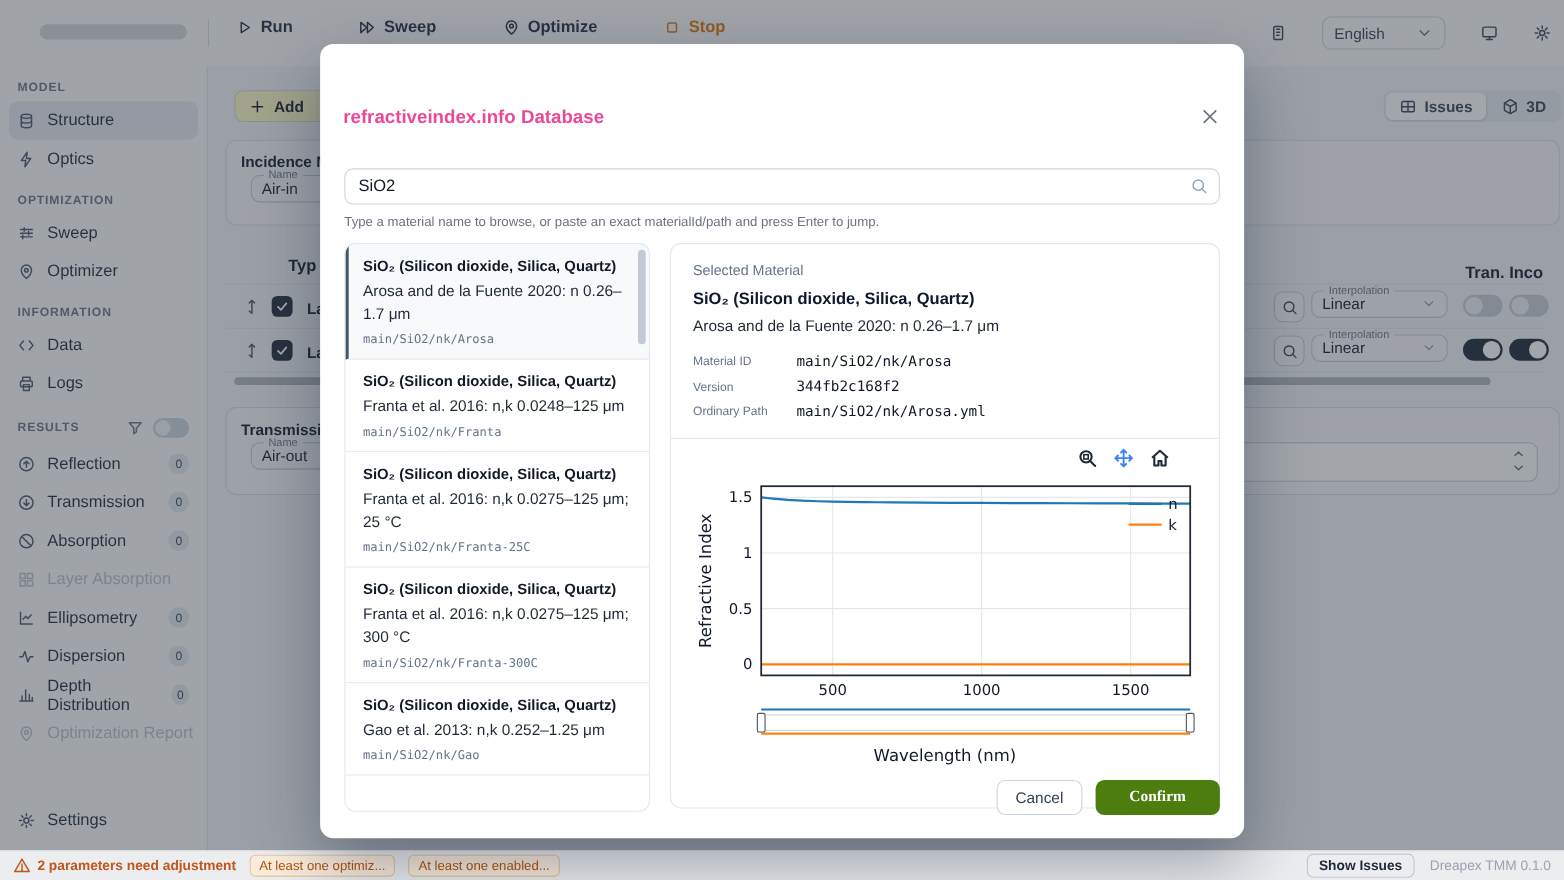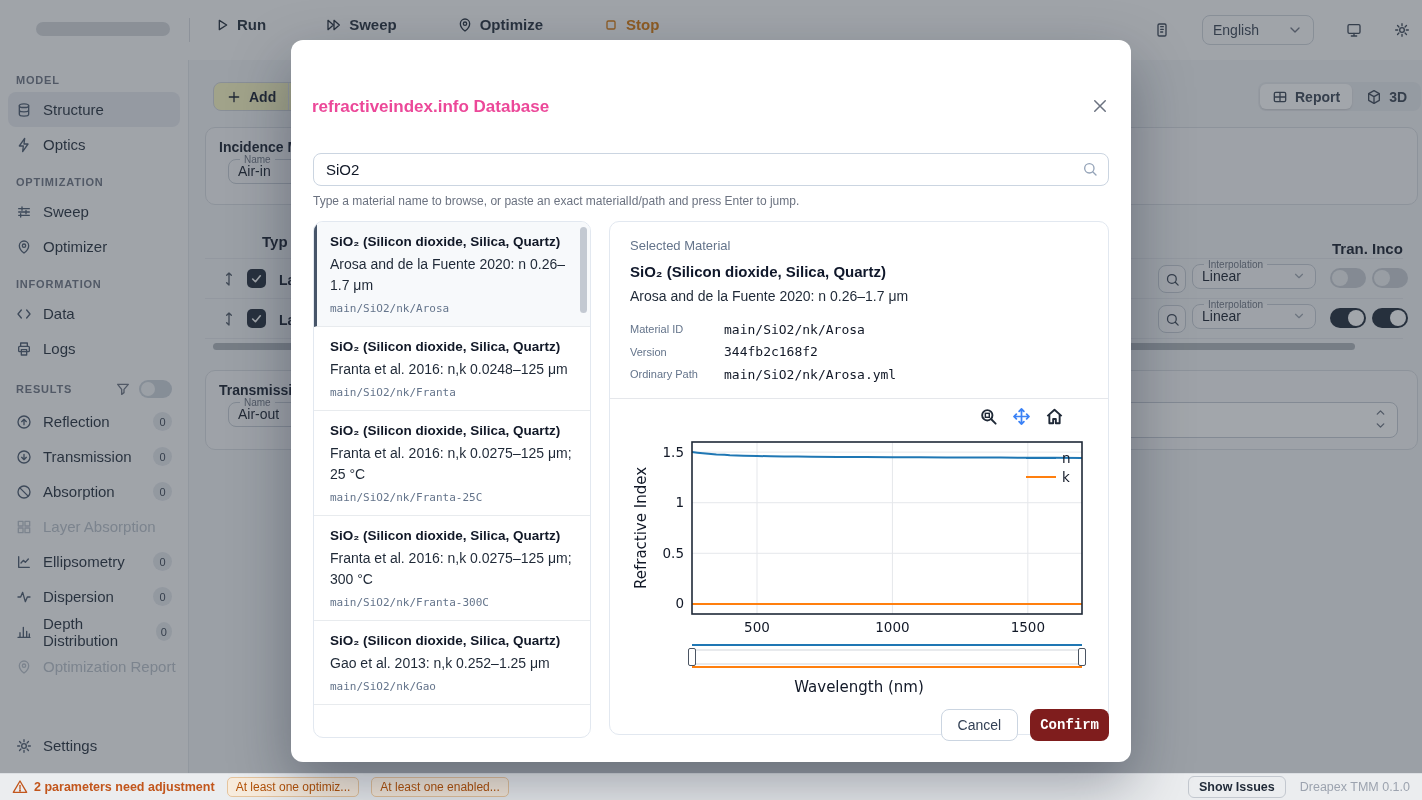--- a/index.html
+++ b/index.html
@@ -97,21 +97,21 @@
   .det-divider { border-top:1px solid #e5e7eb; margin:12px -20px 0; }
   .chart-toolbar { display:flex; justify-content:flex-end; gap:14px; margin-top:8px; padding-right:24px; }
   .chart-toolbar .ct-btn { background:none; border:none; cursor:pointer; color:#1f2937; padding:0; }
   .chart-toolbar .ct-btn.active { color:#3b82f6; }
   .chart-toolbar svg { width:19px; height:19px; }
   #nk-plot { margin:2px auto 0; font-family:"DejaVu Sans", sans-serif; }
   .chart-xlabel { text-align:center; font-size:15px; color:#111827; margin-top:4px; font-family:"DejaVu Sans", sans-serif; }
 
   .modal-footer { position:absolute; right:22px; bottom:21px; display:flex; gap:12px; }
   .btn-cancel { height:32px; padding:0 16px; border:1px solid #cbd5e1; border-radius:8px; background:#fff; font-size:14px; color:#334155; font-family:inherit; cursor:pointer; }
-  .btn-confirm { height:32px; padding:0 10px; border:none; border-radius:8px; background:#7f1d1d; font-size:14px; font-weight:600; color:#fff; font-family:Liberation Mono, monospace; cursor:pointer; }
+  .btn-confirm { height:32px; padding:0 31px; border:none; border-radius:8px; background:#4d7c0f; font-size:14px; font-weight:600; color:#fff; font-family:Liberation Serif, serif; cursor:pointer; }
 </style>
 </head>
 <body>
 
 <div class="topbar">
   <div class="skeleton-pill"></div>
   <div class="topbar-divider"></div>
   <div class="topbar-actions">
     <button class="tb-btn">
       <span class="ic">
@@ -360,21 +360,21 @@
   </div>
 
   <div class="seg-control">
     <span class="seg-btn on">
       <span class="ic">
           <svg viewBox="0 0 24 24" fill="none" stroke="currentColor" stroke-width="2">
             <rect x="3.5" y="5" width="17" height="14" rx="2"></rect>
             <path d="M3.5 12h17M12 5v14"></path>
           </svg>
         </span>
-      <span>Report</span>
+      <span>Issues</span>
     </span>
     <span class="seg-btn">
       <span class="ic">
           <svg viewBox="0 0 24 24" fill="none" stroke="currentColor" stroke-width="2" stroke-linejoin="round">
             <path d="M12 2.5l8 4.5v10l-8 4.5-8-4.5V7l8-4.5z"></path>
             <path d="M4 7l8 4.5L20 7M12 11.5V21.5"></path>
           </svg>
         </span>
       <span>3D</span>
     </span>

